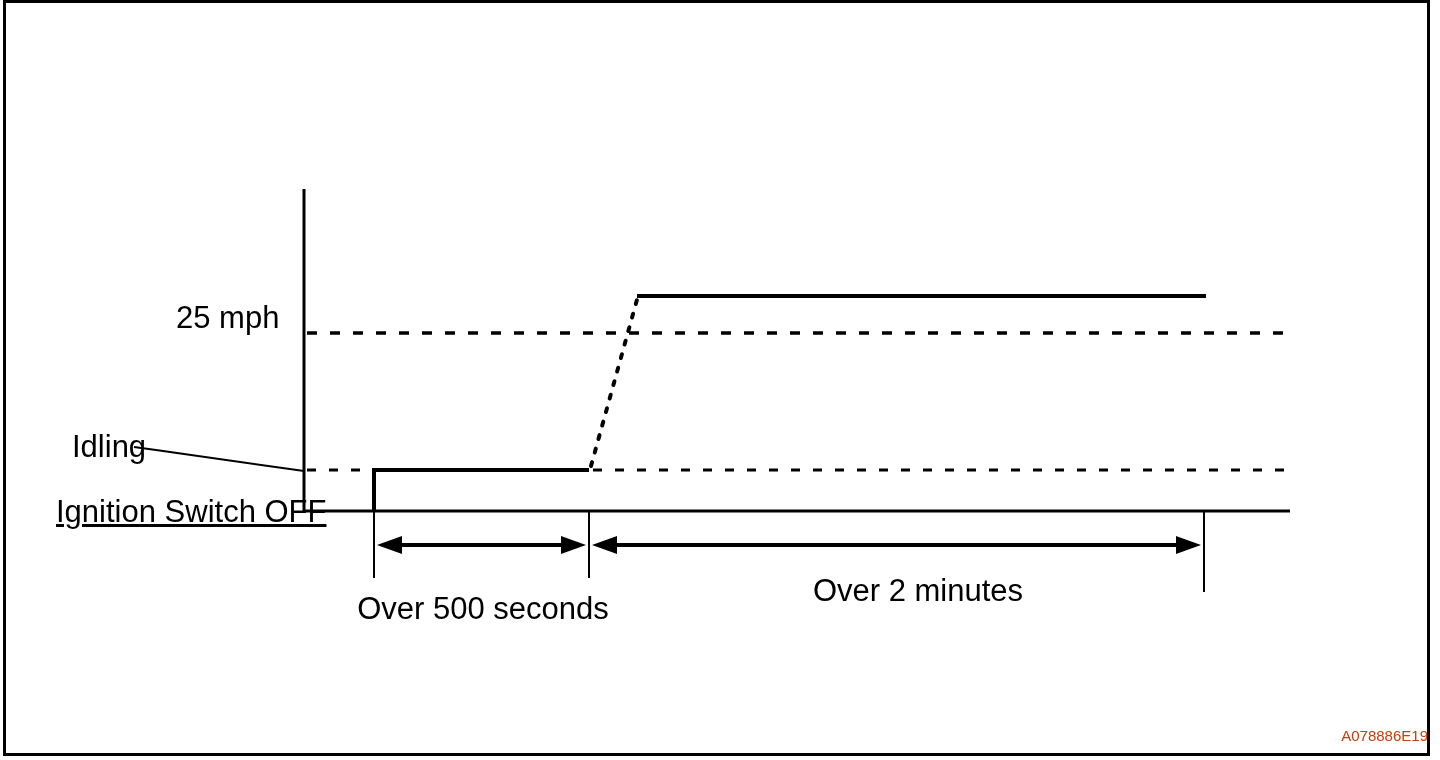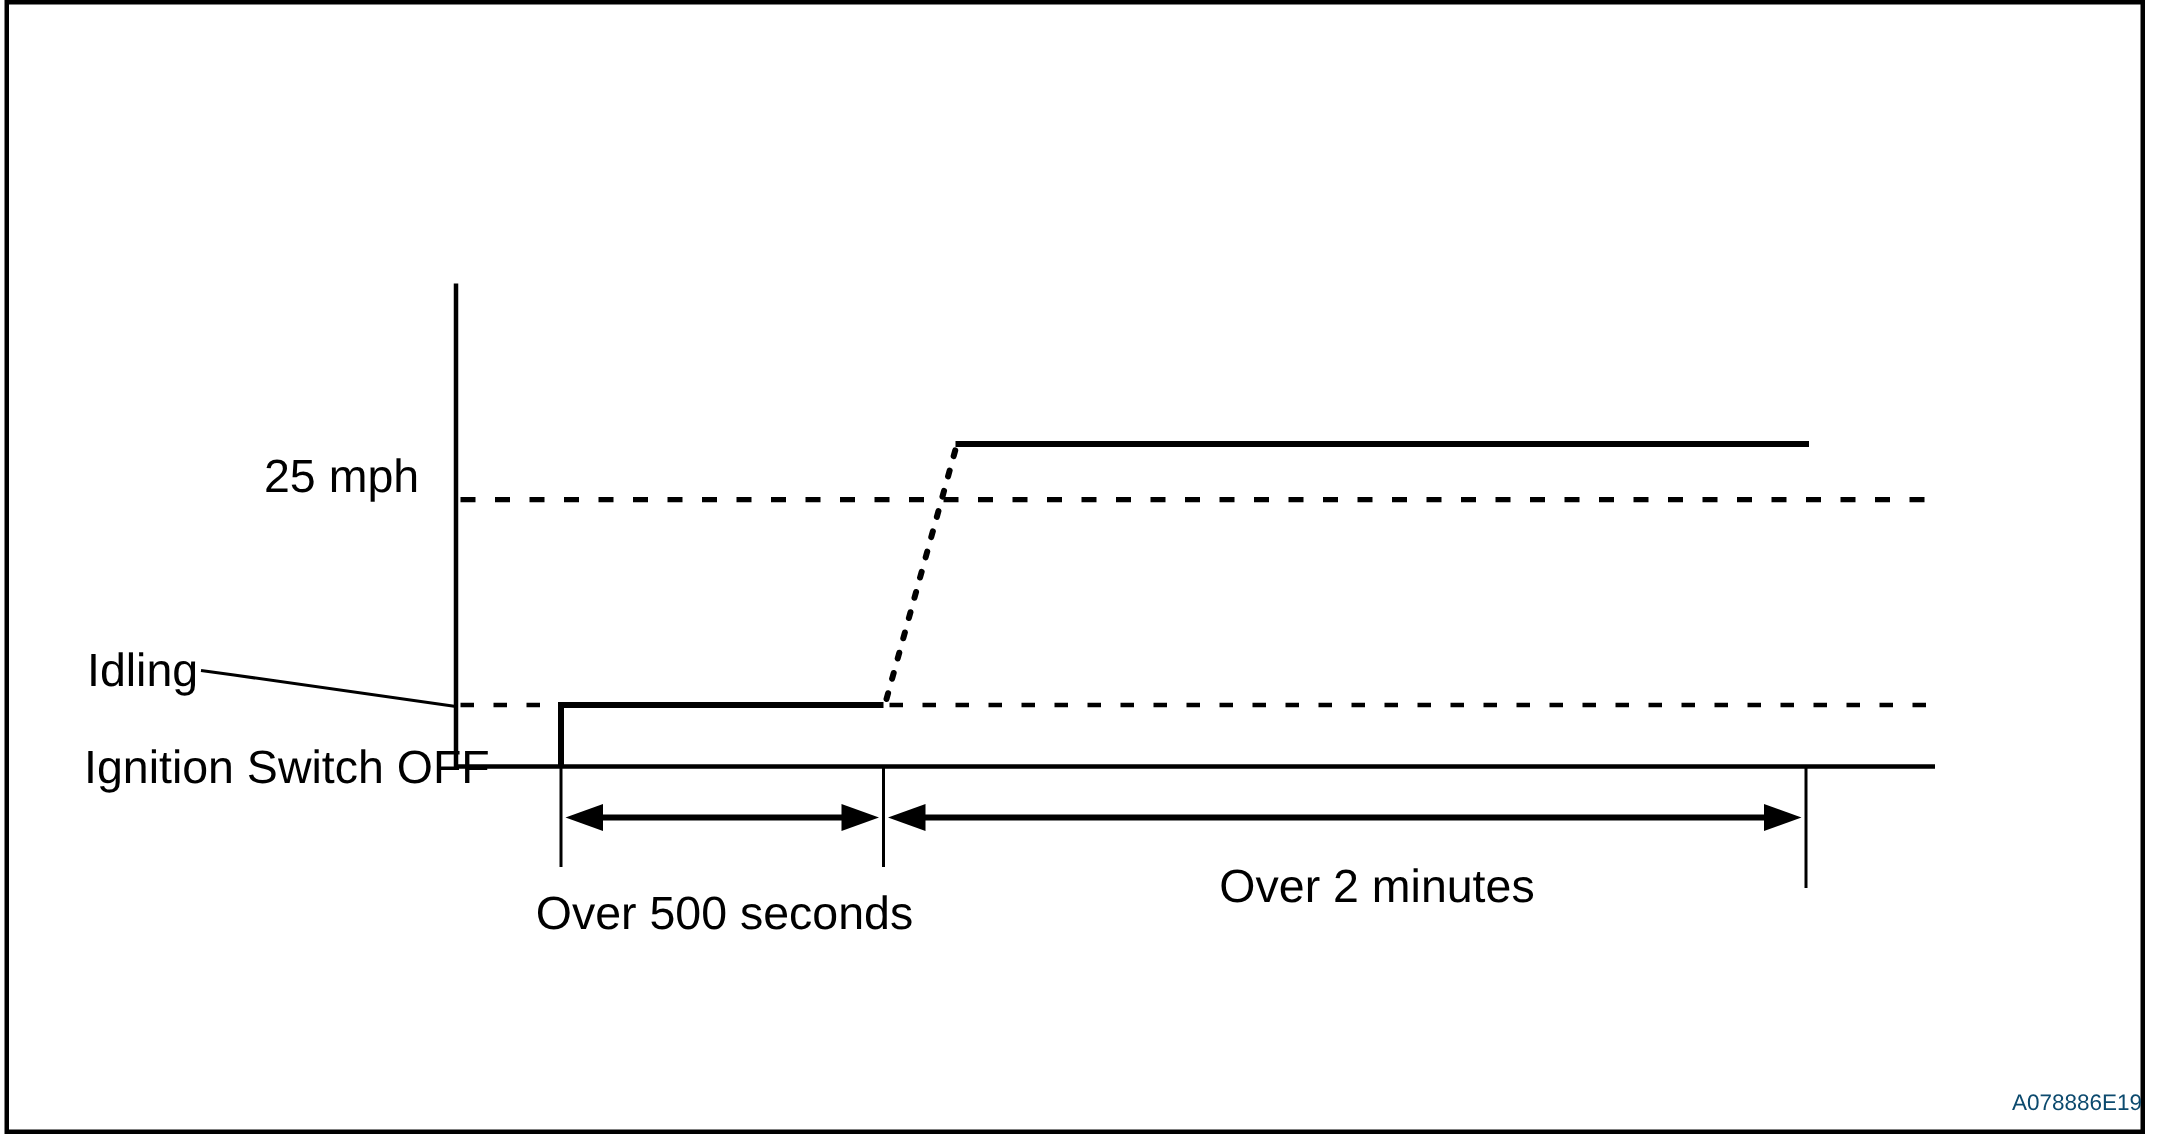--- a/index.html
+++ b/index.html
@@ -36,31 +36,31 @@
   }
   .lbl {
     position: absolute;
     white-space: nowrap;
     font-size: 31px;
     line-height: 36px;
     color: #000000;
     letter-spacing: 0px;
   }
   .lbl-speed    { left: 176px; top: 300px; }
-  .lbl-idling   { left: 58px;  top: 429px; }
-  .lbl-ignition { left: 56px;  top: 494px; }
+  .lbl-idling   { left: 72px;  top: 429px; }
+  .lbl-ignition { left: 56px;  top: 494px; text-decoration: underline; }
   .lbl-dur1     { left: 483px; top: 591px; transform: translateX(-50%); }
   .lbl-dur2     { left: 918px; top: 573px; transform: translateX(-50%); text-align: right; }
   .lbl-code {
     position: absolute;
     right: 12px;
     top: 727px;
     font-size: 15px;
     line-height: 18px;
-    color: #0c4a6e;
+    color: #c2410c;
   }
 </style>
 </head>
 <body>
 
 <div class="stage">
 
   <div class="frame"></div>
 
   <svg class="diagram" viewBox="0 0 1440 760" fill="none" stroke="#000000">

